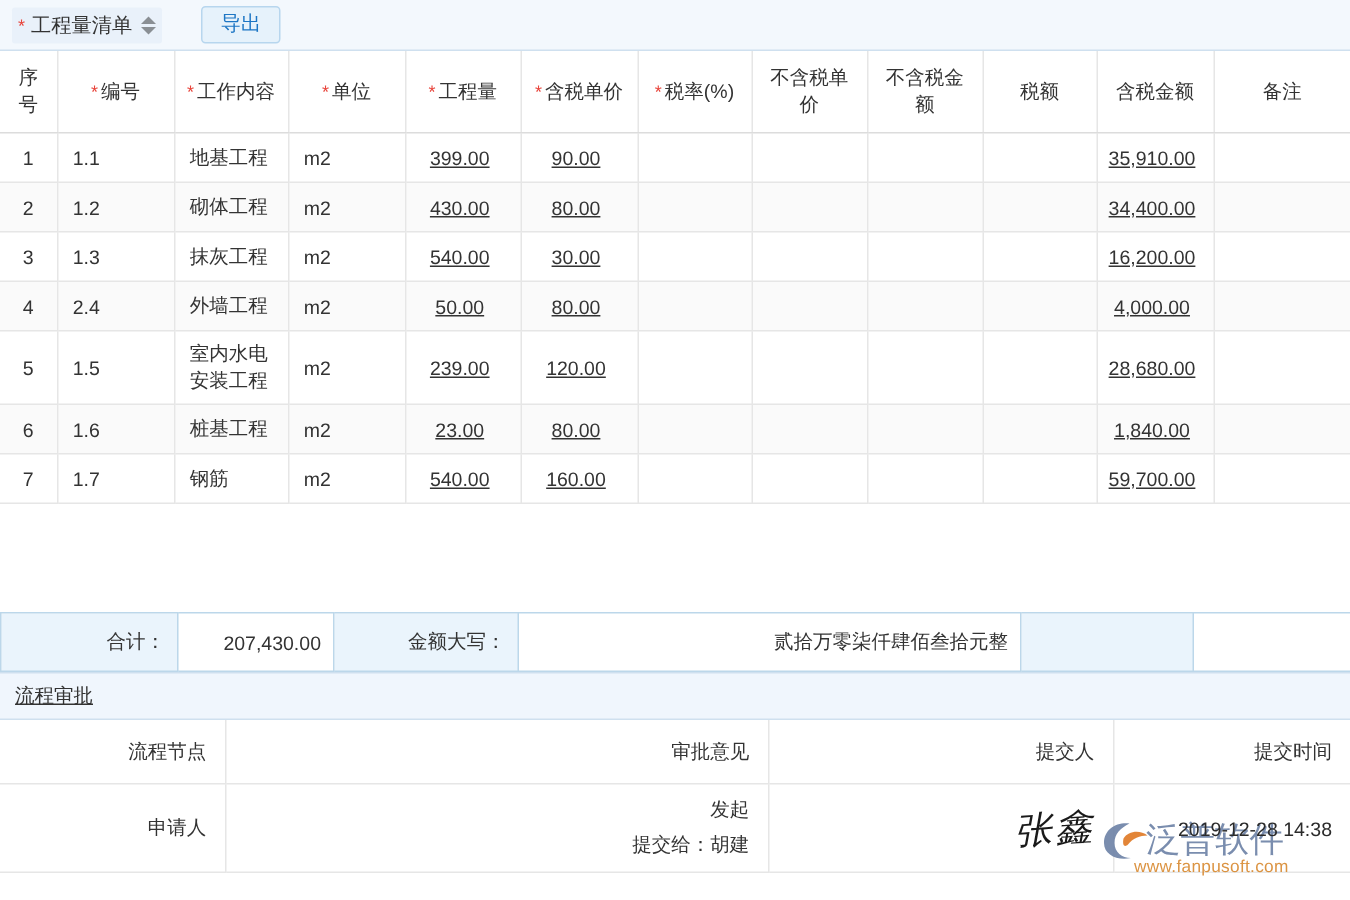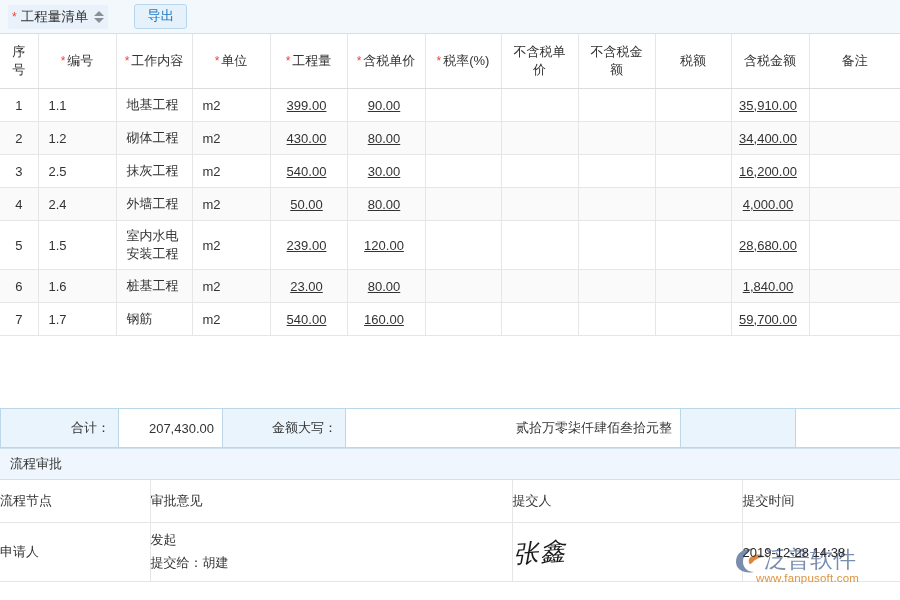--- a/index.html
+++ b/index.html
@@ -132,35 +132,36 @@
   .sect-head {
     height: 30px;
     background: #f0f6fd;
     border-top: 1px solid #cfe0ef;
     border-bottom: 1px solid #cfe0ef;
     display: flex;
     align-items: center;
     padding-left: 10px;
     font-size: 13px;
     color: #333;
+    text-decoration: underline;
   }
   table.approval {
     border-collapse: collapse;
     width: 900px;
     table-layout: fixed;
   }
   table.approval th, table.approval td {
     border-right: 1px solid #e6e6e6;
     border-bottom: 1px solid #e6e6e6;
     font-weight: normal;
     font-size: 13px;
     color: #333;
-    text-align: left;
+    text-align: right;
     vertical-align: middle;
-    padding: 0 0;
+    padding: 0 12px;
   }
   table.approval th:last-child, table.approval td:last-child { border-right: none; }
   table.approval thead th { height: 42px; background:#fff; }
   table.approval tbody td { height: 58px; background:#fff; }
 
   .opinion { text-align: left; color: #3a9a3a; line-height: 1.75; font-size: 13px; padding-left: 12px;}
   .opinion div { white-space: nowrap; }
 
   .sig {
     font-family: "DejaVu Serif", "Liberation Serif", serif;
@@ -285,21 +286,21 @@
         <td class="c-right">80.00</td>
         <td class="c-right"></td>
         <td class="c-right"></td>
         <td class="c-right"></td>
         <td class="c-right"></td>
         <td class="c-right">34,400.00</td>
         <td class="c-left"></td>
       </tr>
       <tr>
         <td class="c-center">3</td>
-        <td class="c-left">2.5</td>
+        <td class="c-left">1.3</td>
         <td class="c-left">抹灰工程</td>
         <td class="c-left">m2</td>
         <td class="c-right">540.00</td>
         <td class="c-right">30.00</td>
         <td class="c-right"></td>
         <td class="c-right"></td>
         <td class="c-right"></td>
         <td class="c-right"></td>
         <td class="c-right">16,200.00</td>
         <td class="c-left"></td>

